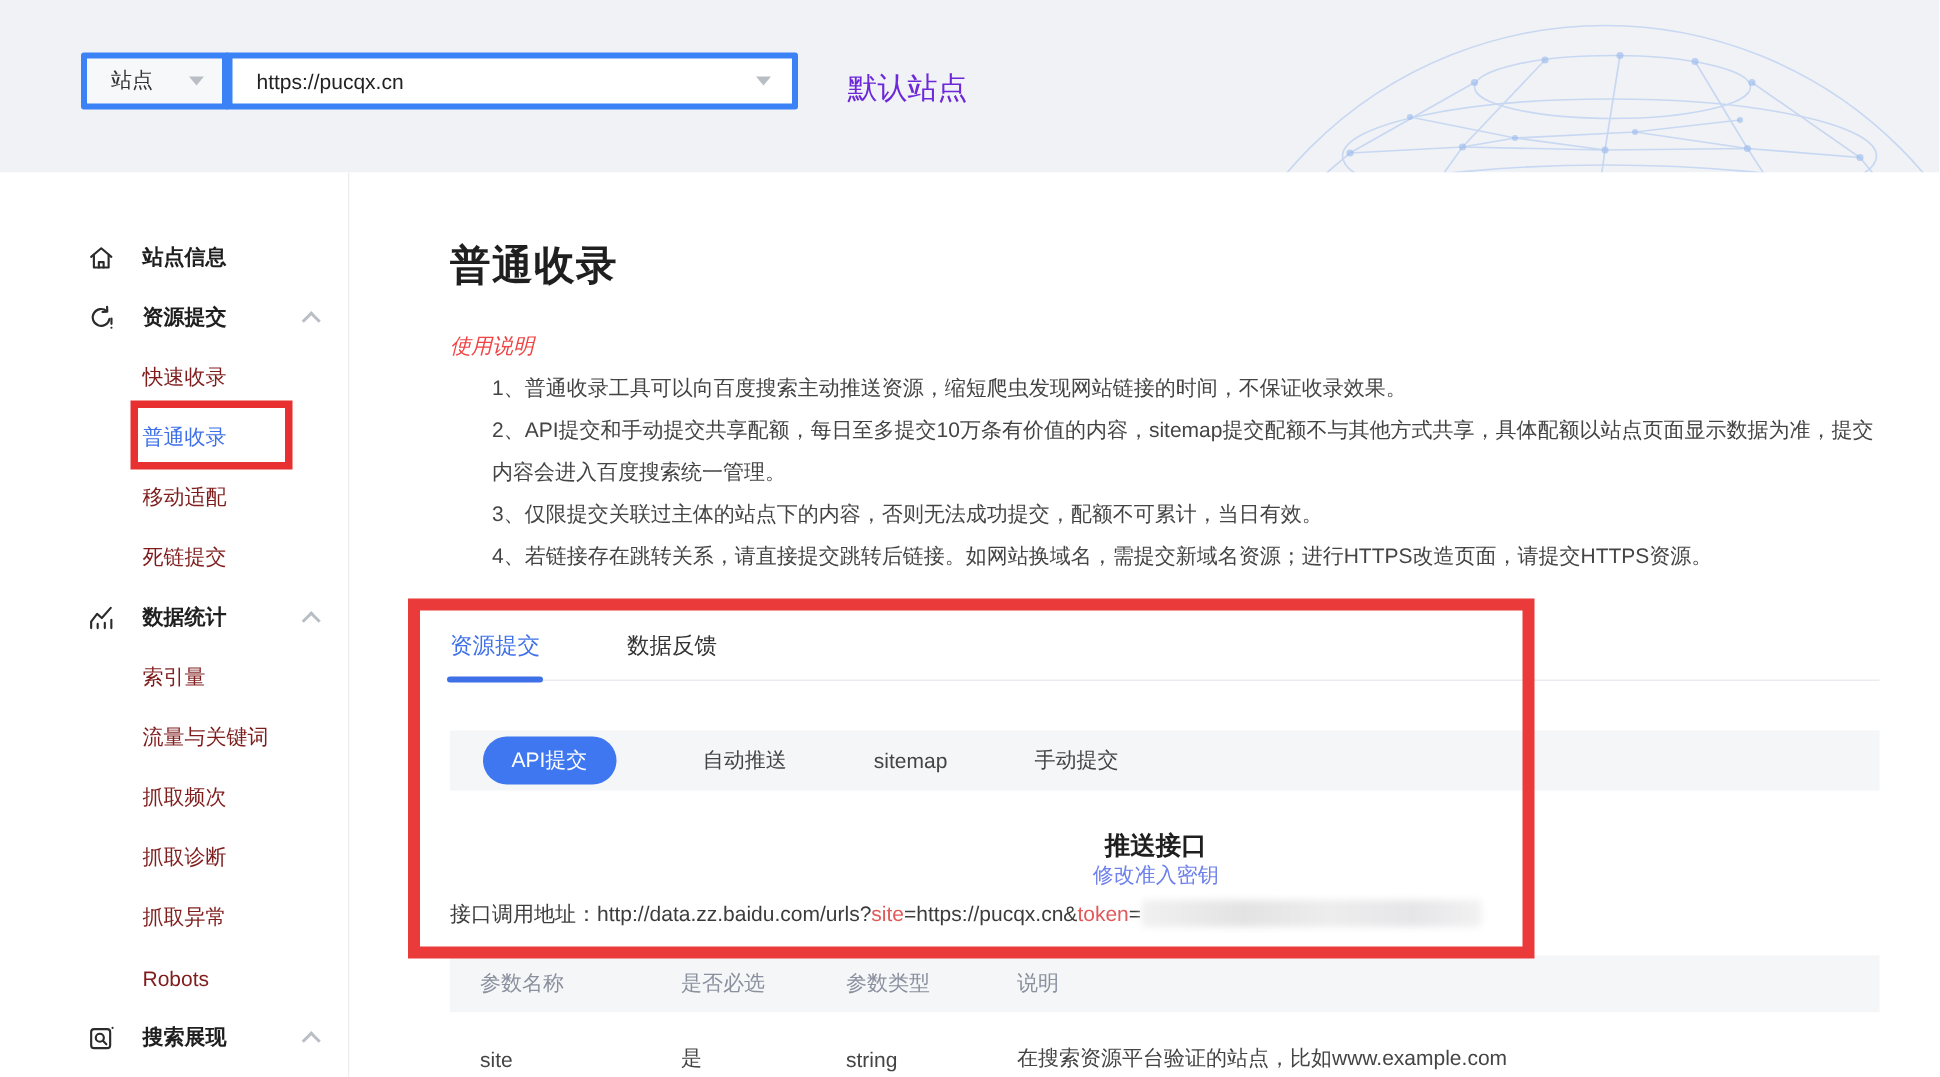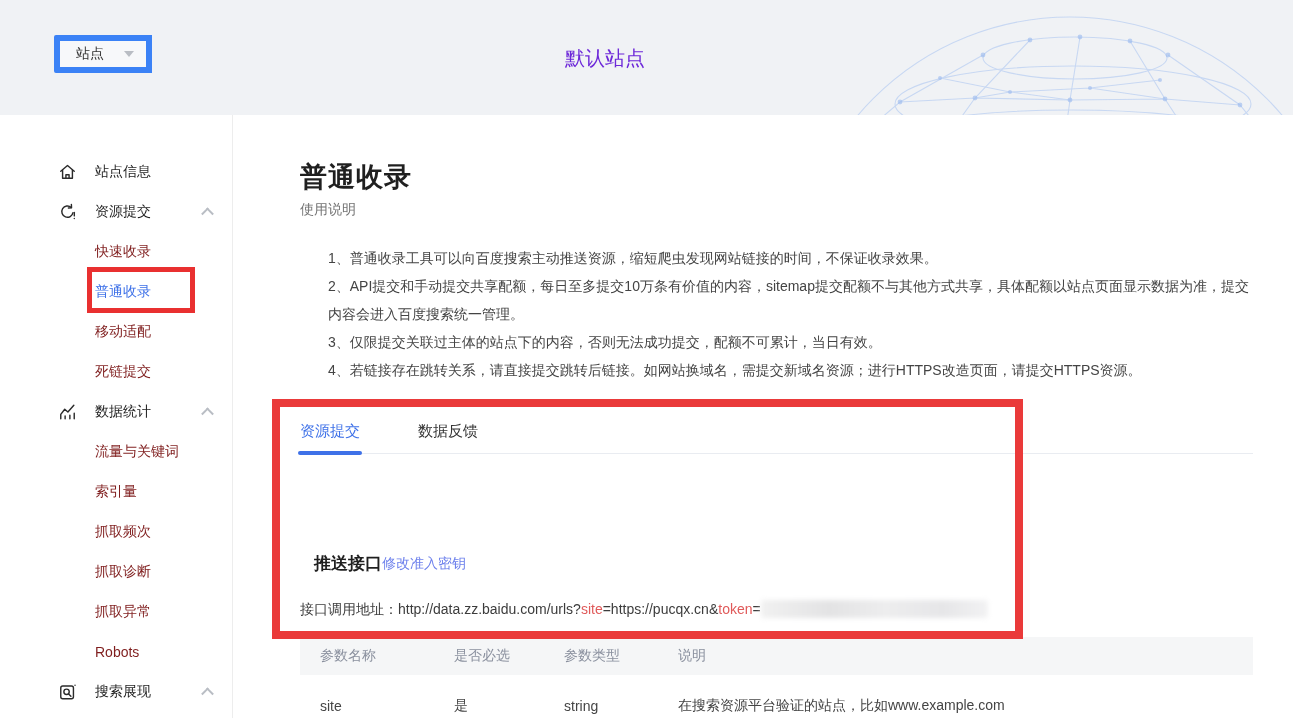--- a/index.html
+++ b/index.html
@@ -6,53 +6,53 @@
   html,body { width:1293px; height:718px; }
   body {
     position:relative; overflow:hidden; background:#ffffff;
     font-family:"Liberation Sans","DejaVu Sans",sans-serif;
     color:#333;
   }
   
   .topbar { position:absolute; left:0; top:0; width:1293px; height:115px; background:#f0f2f5; }
   .globe { position:absolute; right:0; top:0; width:513px; height:115px; opacity:.75; }
   .site-select { position:absolute; left:54px; top:35px; height:38px; display:flex; }
-  .seg { height:38px; display:flex; align-items:center; border:6px solid #3b82f6; background:#fff; font-size:14px; }
+  .seg { height:38px; display:flex; align-items:center; border:4px solid #3b82f6; background:#fff; font-size:14px; }
   .seg.gray { background:#f7f8fa; width:98px; padding:0 12px 0 16px; justify-content:space-between; color:#333; border-radius:2px 0 0 2px; }
   .seg.url { width:381px; margin-left:-1px; padding:0 14px 0 16px; justify-content:space-between; color:#222; border-radius:0 2px 2px 0; }
   .caret { width:0; height:0; border-left:5px solid transparent; border-right:5px solid transparent; border-top:6px solid #b9bdc4; }
   .default-site { position:absolute; left:565px; top:45px; font-size:20px; color:#6d28d9; cursor:pointer; }
 
   
   .sidebar { position:absolute; left:0; top:115px; width:233px; height:603px; background:#fff; border-right:1px solid #ededed; padding-top:37px; }
   .nav-item { position:relative; height:40px; display:flex; align-items:center; font-size:14px; cursor:pointer; }
   .nav-item .ic { position:absolute; left:58px; top:50%; transform:translateY(-50%); width:19px; height:19px; color:#2b2b2b; }
   .nav-item .lbl { margin-left:95px; }
-  .nav-item.parent .lbl { font-weight:normal; color:#1f1f1f; }
+  .nav-item.parent .lbl { font-weight:bold; color:#1f1f1f; }
   .nav-item.child .lbl { color:#7f1d1d; }
   .nav-item.active .lbl { color:#3e71e8; }
   .chev { position:absolute; right:20px; top:50%; width:9px; height:9px; border-left:2px solid #b9bdc4; border-top:2px solid #b9bdc4; transform:translateY(-30%) rotate(45deg); }
 
   
   .main { position:absolute; left:233px; top:115px; right:0; bottom:0; background:#fff; }
   .page-title { position:absolute; left:67px; top:44px; font-size:27px; font-weight:bold; color:#1f1f1f; letter-spacing:1px; }
-  .usage { position:absolute; left:67px; top:86px; font-size:14px; color:#737373; }
+  .usage { position:absolute; left:67px; top:107px; font-size:14px; color:#ef4444;font-style:italic; }
   .instructions { position:absolute; left:67px; top:129px; width:953px; font-size:14px; color:#444; }
   .instructions p { line-height:28px;margin-left:28px; }
 
   .tabs { position:absolute; left:67px; top:307px; right:40px; display:flex; gap:58px; padding-bottom:13px; border-bottom:1px solid #e9ecf1; }
   .tab { position:relative; font-size:15px; color:#333; cursor:pointer; line-height:18px; }
   .tab.active { color:#3e71e8; }
   .tab.active::after { content:""; position:absolute; left:-2px; right:-2px; bottom:-15px; height:4px; background:#3e71e8; border-radius:2px; }
 
   .method-band { position:absolute; left:67px; top:372px; right:40px; height:40px; background:#f5f6f7; display:flex; align-items:center; gap:58px; padding-left:22px; font-size:14px; color:#444; }
   .pill { background:#3e77f0; color:#fff; padding:7px 19px; border-radius:16px; font-size:14px; cursor:pointer; }
   .method { cursor:pointer; }
 
-  .push-row { position:absolute; left:81px; top:437px; right:40px; display:flex; justify-content:flex-start; align-items:center; }
+  .push-row { position:absolute; left:55px; top:437px; right:40px; display:flex; justify-content:space-between; align-items:center;flex-direction:column; }
   .push-title { font-size:17px; font-weight:bold; color:#1f1f1f; }
   .modify-key { font-size:14px; color:#6d80ec; cursor:pointer; }
 
   .api-line { position:absolute; left:67px; top:485px; font-size:14px; color:#3c3c3c; white-space:nowrap; }
   .api-line .param { color:#e05a5a; }
   .token-blur { display:inline-block; width:227px; height:18px; vertical-align:-4px; border-radius:3px;
     background:linear-gradient(90deg,#f1f1f1 0%,#e3e3e4 30%,#ededee 55%,#e6e6e8 80%,#f2f2f3 100%); filter:blur(2.5px); }
 
   .params-table { position:absolute; left:67px; top:522px; right:40px; font-size:14px; }
   .t-head, .t-row { display:grid; grid-template-columns:112px 88px 92px 1fr; align-items:center; padding:0 20px;gap:22px; }
@@ -106,20 +106,24 @@
         <circle cx="360" cy="132" r="2"></circle>
         <circle cx="455" cy="128" r="2"></circle>
     </g>
   </svg>
 
   <div class="site-select">
     <div class="seg gray">
       <span>站点</span>
       <span class="caret"></span>
     </div>
+    <div class="seg url">
+      <span>https://pucqx.cn</span>
+      <span class="caret"></span>
+    </div>
   </div>
   <span class="default-site">默认站点</span>
 </div>
 
 <nav class="sidebar">
 
   <div class="nav-item parent">
     <span class="ic">
       <svg viewBox="0 0 24 24" fill="none" stroke="currentColor" stroke-width="1.8" stroke-linecap="round" stroke-linejoin="round">
           <path d="M3.5 11 12 3.8 20.5 11"></path>
@@ -161,24 +165,24 @@
       <svg viewBox="0 0 24 24" fill="none" stroke="currentColor" stroke-width="1.8" stroke-linecap="round" stroke-linejoin="round">
           <path d="M3.5 20.5 v-5.5 M3.5 15 8.5 8.5 12.5 12 20 3.5 M20.5 20.5 v-7"></path>
           <path d="M9 20.5 v-3.5 M15 20.5 v-4.5"></path>
         </svg>
     </span>
     <span class="lbl">数据统计</span>
     <span class="chev"></span>
   </div>
 
   <div class="nav-item child">
+    <span class="lbl">索引量</span>
+  </div>
+  <div class="nav-item child">
     <span class="lbl">流量与关键词</span>
-  </div>
-  <div class="nav-item child">
-    <span class="lbl">索引量</span>
   </div>
   <div class="nav-item child">
     <span class="lbl">抓取频次</span>
   </div>
   <div class="nav-item child">
     <span class="lbl">抓取诊断</span>
   </div>
   <div class="nav-item child">
     <span class="lbl">抓取异常</span>
   </div>
@@ -209,20 +213,26 @@
     <p>2、API提交和手动提交共享配额，每日至多提交10万条有价值的内容，sitemap提交配额不与其他方式共享，具体配额以站点页面显示数据为准，提交内容会进入百度搜索统一管理。</p>
     <p>3、仅限提交关联过主体的站点下的内容，否则无法成功提交，配额不可累计，当日有效。</p>
     <p>4、若链接存在跳转关系，请直接提交跳转后链接。如网站换域名，需提交新域名资源；进行HTTPS改造页面，请提交HTTPS资源。</p>
   </div>
 
   <div class="tabs">
     <span class="tab active">资源提交</span>
     <span class="tab">数据反馈</span>
   </div>
 
+  <div class="method-band">
+    <span class="pill">API提交</span>
+    <span class="method">自动推送</span>
+    <span class="method">sitemap</span>
+    <span class="method">手动提交</span>
+  </div>
 
   <div class="push-row">
     <span class="push-title">推送接口</span>
     <span class="modify-key">修改准入密钥</span>
   </div>
 
   <div class="api-line">
     <span>接口调用地址：</span><span>http://data.zz.baidu.com/urls?</span><span class="param">site</span><span>=https://pucqx.cn&amp;</span><span class="param">token</span><span>=</span><span class="token-blur"></span>
   </div>
 

